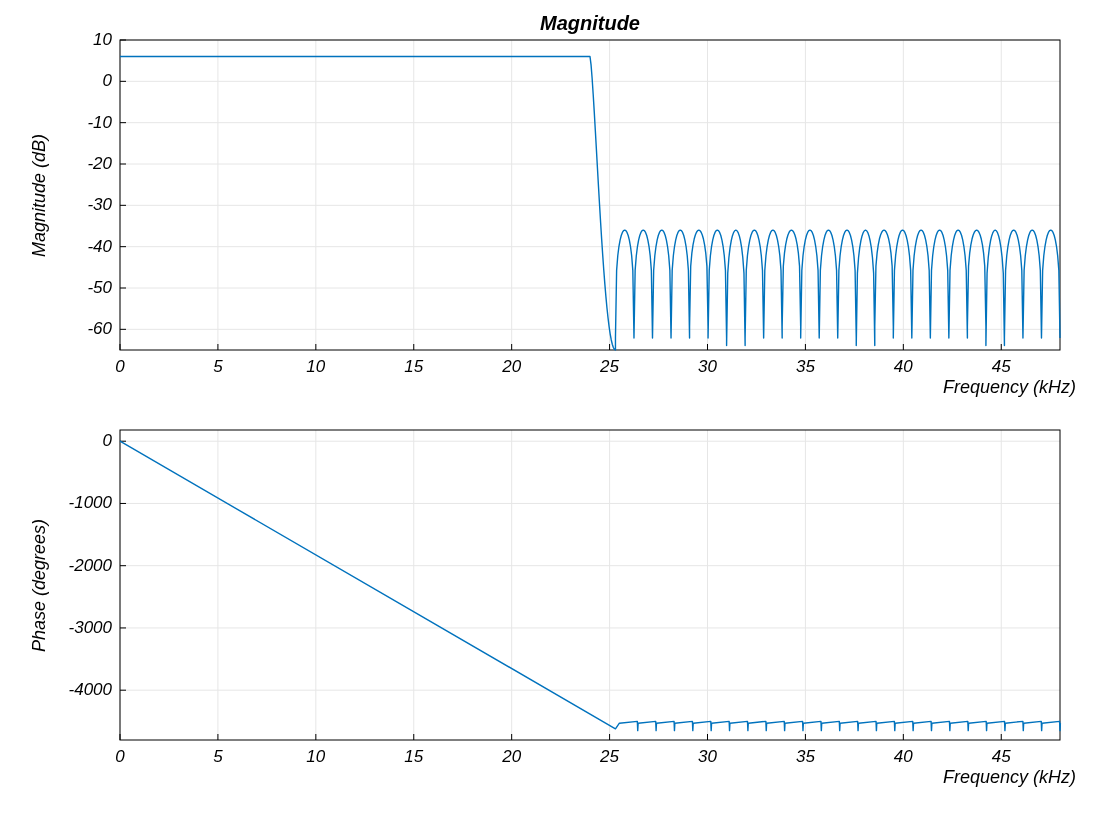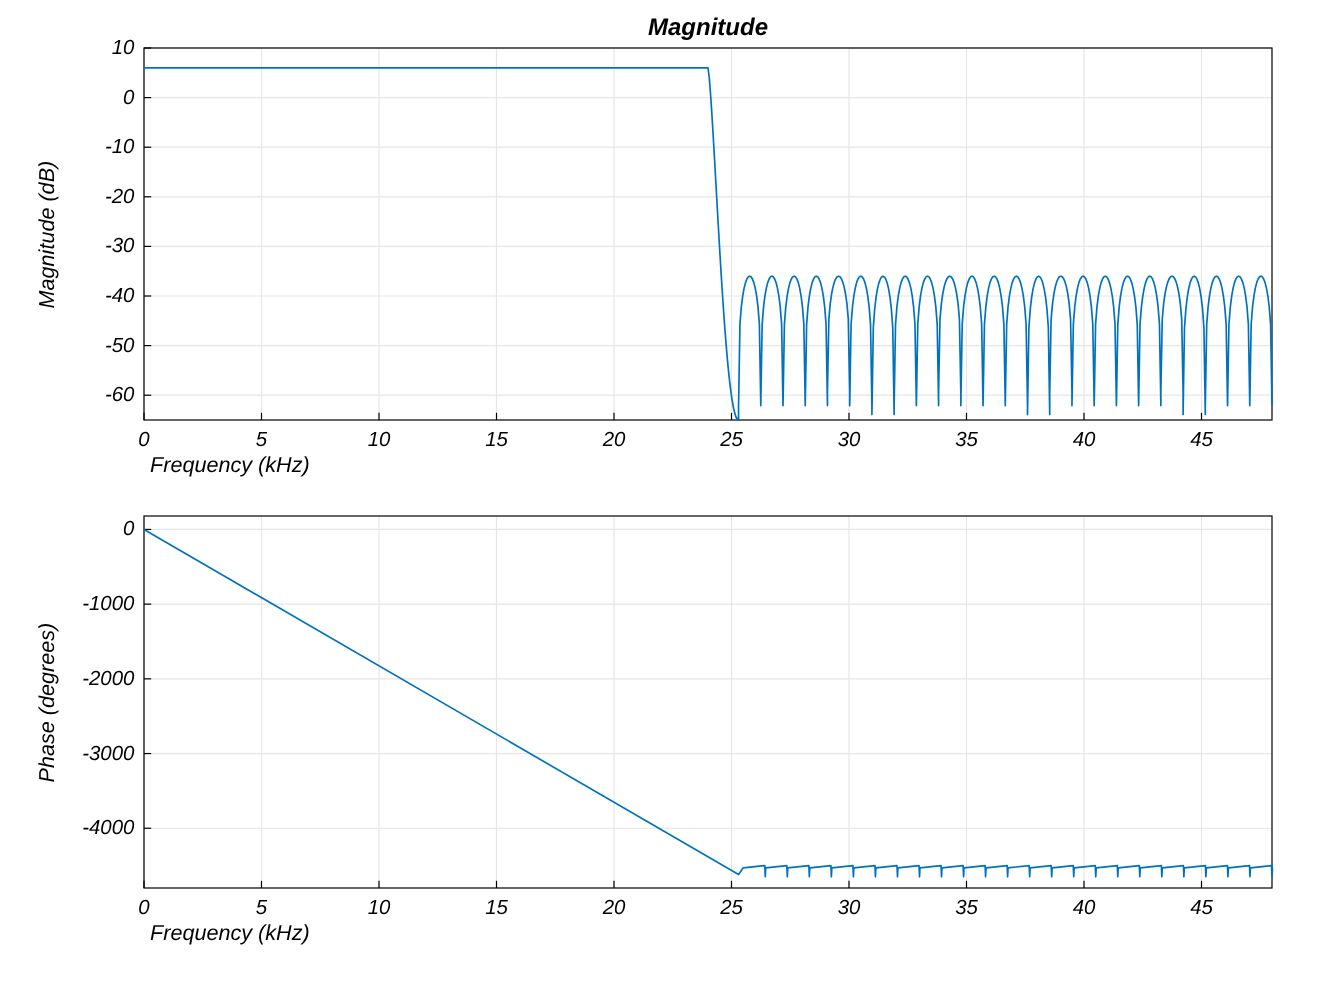--- a/index.html
+++ b/index.html
@@ -35,23 +35,23 @@
     top: -28px;
     left: 0;
     width: 100%;
     text-align: center;
     font-weight: bold;
     font-size: 20px;
   }
   .xlabel {
     position: absolute;
     bottom: -48px;
-    left: 5px;
+    left: 16px;
     width: 100%;
-    text-align: left;
+    text-align: right;
     font-size: 18px;
   }
   .ylabel {
     position: absolute;
     left: -92px;
     top: 0;
     height: 100%;
     width: 24px;
     display: flex;
     align-items: center;

